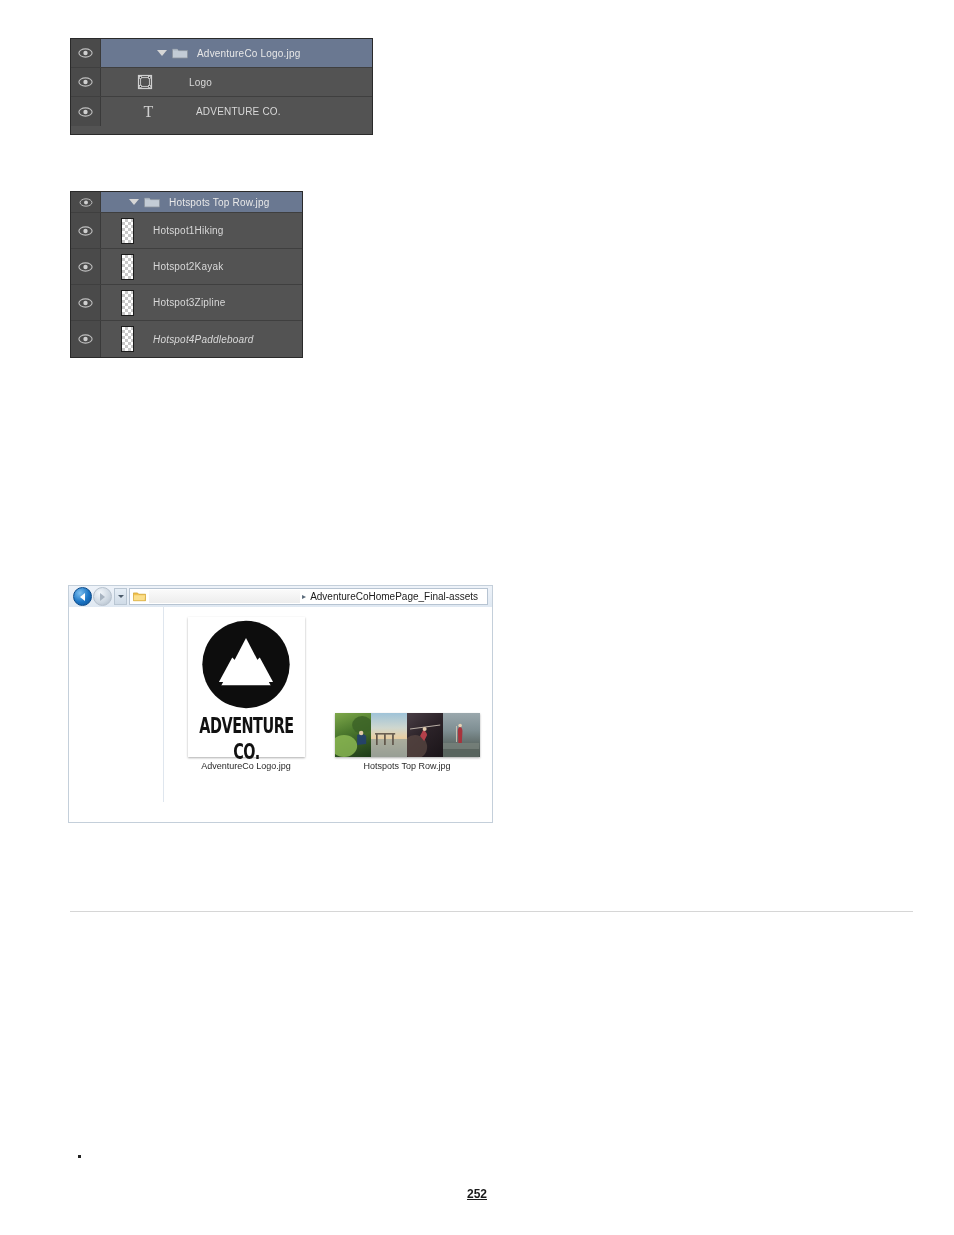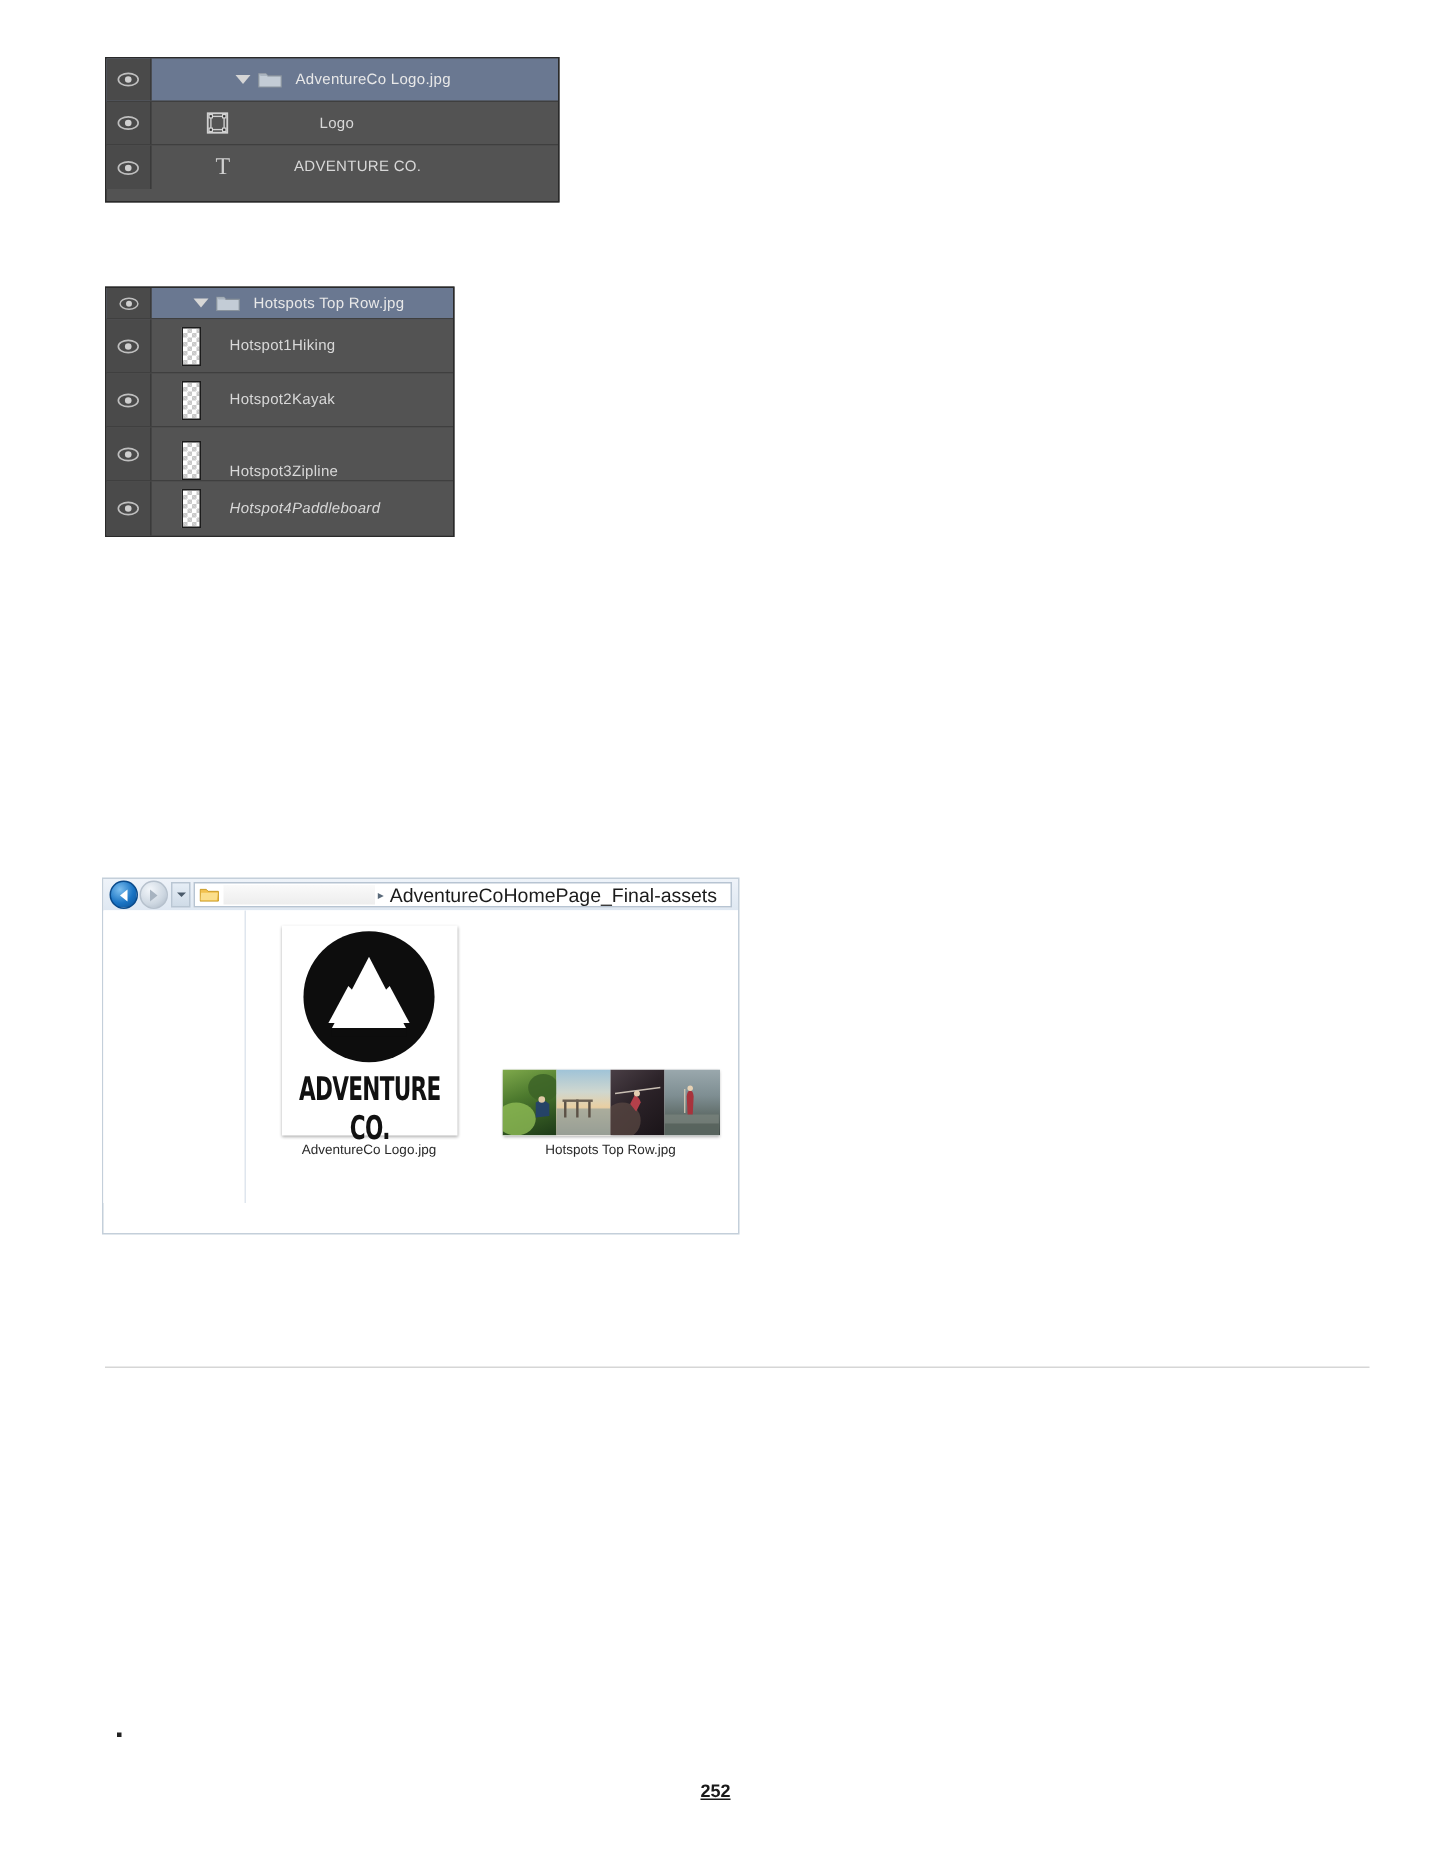--- a/index.html
+++ b/index.html
@@ -160,21 +160,21 @@
   }
   .addr-shade {
     flex: 1; height: 13px;
     background: linear-gradient(to bottom,#fafafa,#ededed);
     margin-right: 2px;
   }
   .crumb-sep {
     color: #5a6a7a; font-size: 8px; margin-right: 4px; flex: none;
   }
   .crumb-text {
-    color: #1b1b1b; font-size: 13px; white-space: nowrap; flex: none; padding-right: 6px;
+    color: #1b1b1b; font-size: 10px; white-space: nowrap; flex: none; padding-right: 6px;
   }
   .exp-toolbar {
     height: 19px;
     display: flex;
     align-items: center;
     background: linear-gradient(to bottom, #f6f9fc 0%, #e9f0f7 100%);
     border-bottom: 1px solid #cdd9e5;
     padding-left: 8px;
     box-sizing: border-box;
   }
@@ -295,21 +295,21 @@
     </div>
   </div>
 
   <div class="ps-row">
     <div class="ps-eyecell">
       <svg class="eye-icon" width="15" height="10" viewBox="0 0 15 10">
         <ellipse cx="7.5" cy="5" rx="6.6" ry="4.1" fill="none" stroke="#bfbfbf" stroke-width="1.1"></ellipse>
         <circle cx="7.5" cy="5" r="2.2" fill="#cfcfcf"></circle>
       </svg>
     </div>
-    <div class="ps-body" style="padding-left:0;gap:24px;">
+    <div class="ps-body" style="padding-left:0;">
       <span class="thumb-wrap" style="width:88px;min-width:88px;">
         <svg class="shape-icon" width="16" height="16" viewBox="0 0 16 16">
           <rect x="1.5" y="1.5" width="13" height="13" fill="none" stroke="#d0d0d0" stroke-width="1.2"></rect>
           <rect x="3.6" y="3.6" width="8.8" height="8.8" fill="none" stroke="#d0d0d0" stroke-width="0.9"></rect>
           <rect x="2.4" y="2.4" width="2.2" height="2.2" fill="#2f2f2f" stroke="#e0e0e0" stroke-width="0.7"></rect>
           <rect x="11.4" y="2.4" width="2.2" height="2.2" fill="#2f2f2f" stroke="#e0e0e0" stroke-width="0.7"></rect>
           <rect x="2.4" y="11.4" width="2.2" height="2.2" fill="#2f2f2f" stroke="#e0e0e0" stroke-width="0.7"></rect>
           <rect x="11.4" y="11.4" width="2.2" height="2.2" fill="#2f2f2f" stroke="#e0e0e0" stroke-width="0.7"></rect>
         </svg>
       </span>
@@ -382,21 +382,21 @@
     </div>
   </div>
 
   <div class="ps-row" style="height:36px;">
     <div class="ps-eyecell">
       <svg class="eye-icon" width="15" height="10" viewBox="0 0 15 10">
         <ellipse cx="7.5" cy="5" rx="6.6" ry="4.1" fill="none" stroke="#bfbfbf" stroke-width="1.1"></ellipse>
         <circle cx="7.5" cy="5" r="2.2" fill="#cfcfcf"></circle>
       </svg>
     </div>
-    <div class="ps-body" style="padding-left:0;align-items:flex-end;">
+    <div class="ps-body" style="padding-left:0;">
       <span class="thumb-wrap">
         <span class="checker-thumb"></span>
       </span>
       <span class="ps-label">Hotspot3Zipline</span>
     </div>
   </div>
 
   <div class="ps-row" style="height:36px;">
     <div class="ps-eyecell">
       <svg class="eye-icon" width="15" height="10" viewBox="0 0 15 10">

